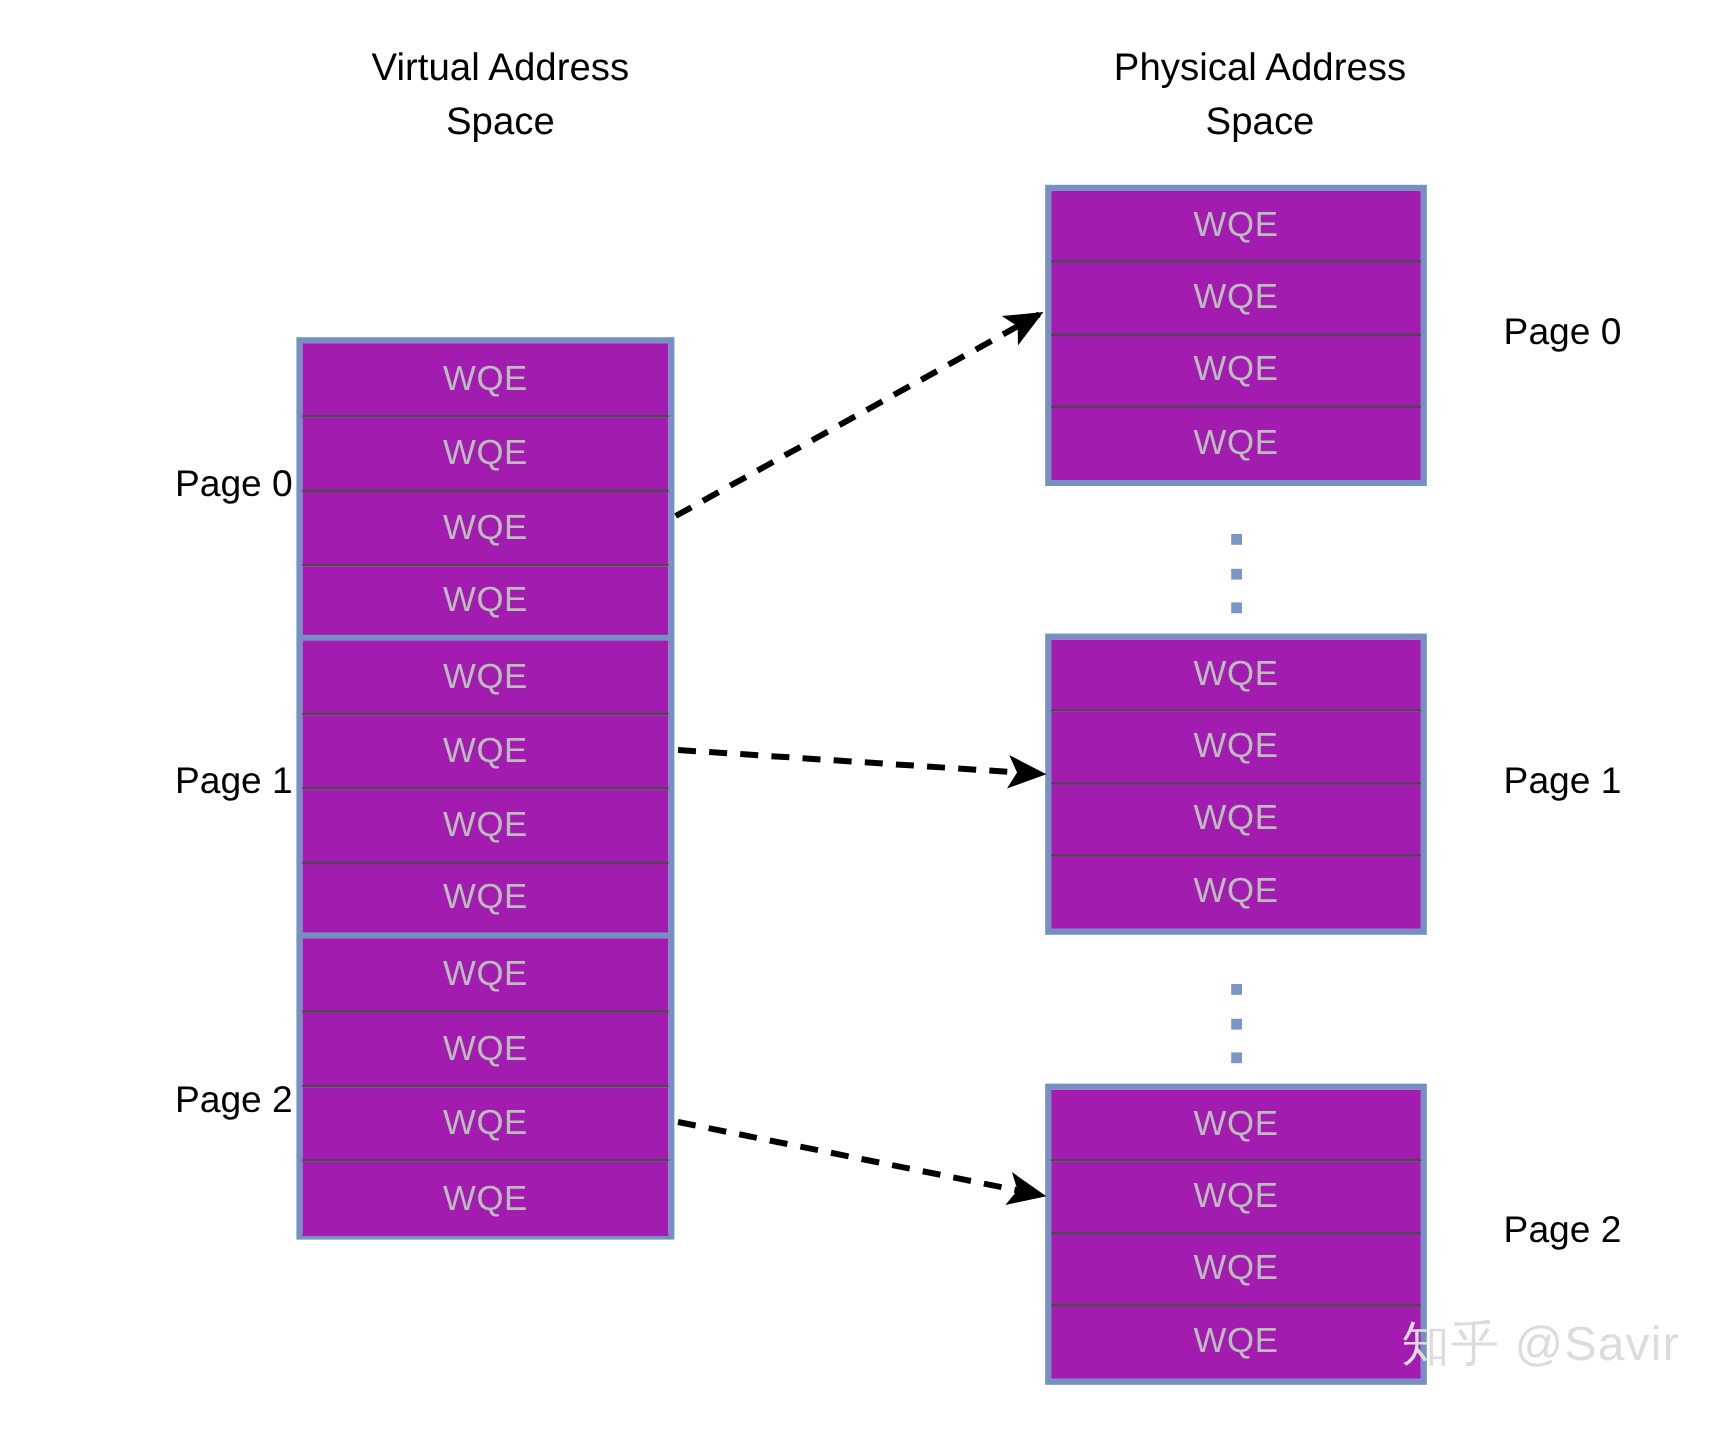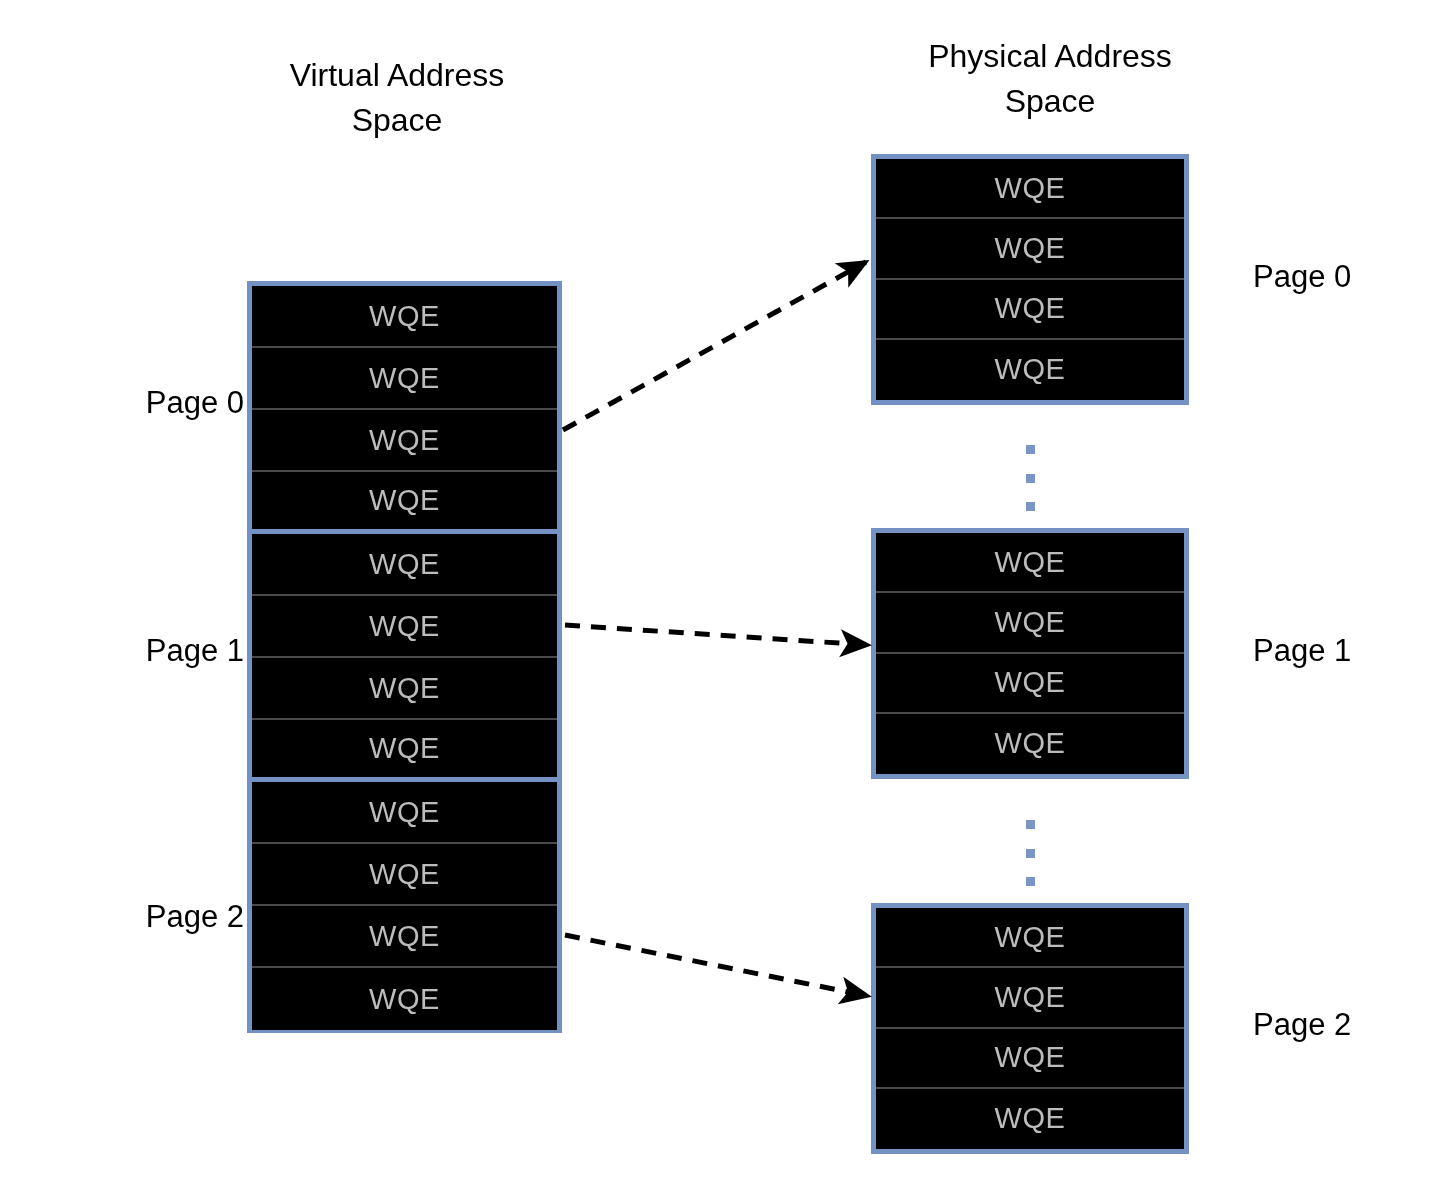--- a/index.html
+++ b/index.html
@@ -22,36 +22,36 @@
   
   .col-title {
     position: absolute;
     text-align: center;
     font-size: 32px;
     line-height: 1.42;
     color: #000000;
     white-space: pre-line;
     font-family: "Liberation Sans", sans-serif;
   }
-  #virtual-title { left: 232px; top: 34px; width: 330px; margin-top: 19px; }
+  #virtual-title { left: 252px; top: 34px; width: 330px; }
   #physical-title { left: 885px; top: 34px; width: 330px; }
 
   
   .page-block {
     position: absolute;
     box-sizing: border-box;
     border: 5px solid #7491c4;
     background: #ffffff;
   }
   .wqe-row {
     box-sizing: border-box;
     display: flex;
     align-items: center;
     justify-content: center;
-    background: #000000;
+    background: #a21caf;
     border-bottom: 2px solid #4a4a4a;
   }
   .wqe-row:last-child { border-bottom: none; }
   
   .wqe-row.page-edge { border-bottom: 5px solid #7491c4; }
   .wqe-label {
     font-size: 29px;
     color: #bcbcbc;
     letter-spacing: 0.5px;
     font-family: "Liberation Sans", sans-serif;
@@ -261,14 +261,15 @@
       </marker>
     </defs>
 
     <line x1="563" y1="430" x2="866" y2="262" stroke="#000000" stroke-width="5" stroke-dasharray="15,11" marker-end="url(#arrowhead)"></line>
 
     <line x1="565" y1="625" x2="868" y2="645" stroke="#000000" stroke-width="5" stroke-dasharray="15,11" marker-end="url(#arrowhead)"></line>
 
     <line x1="565" y1="935" x2="868" y2="996" stroke="#000000" stroke-width="5" stroke-dasharray="15,11" marker-end="url(#arrowhead)"></line>
   </svg>
 
+  <div id="watermark">知乎 @Savir</div>
 
 </div>
 
 </body></html>

